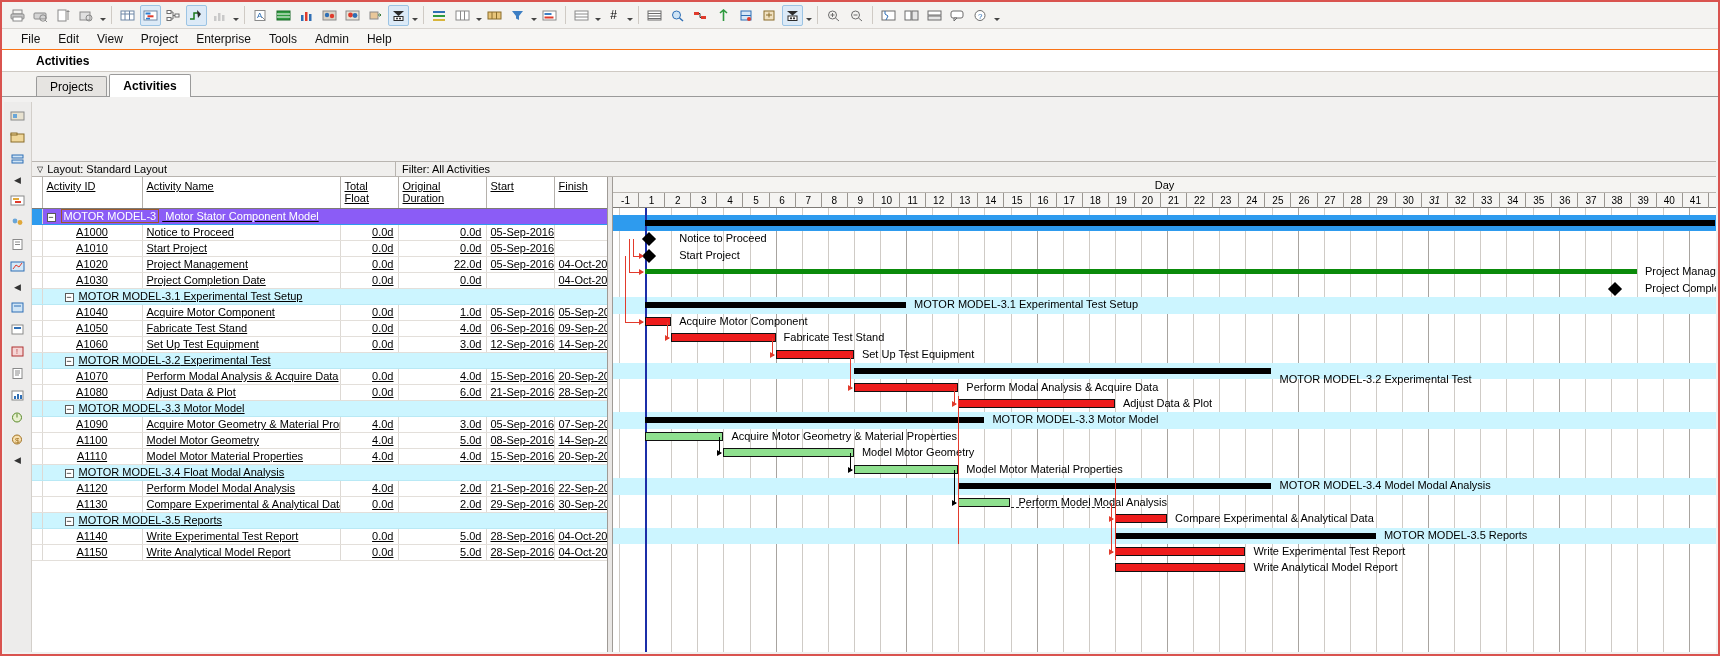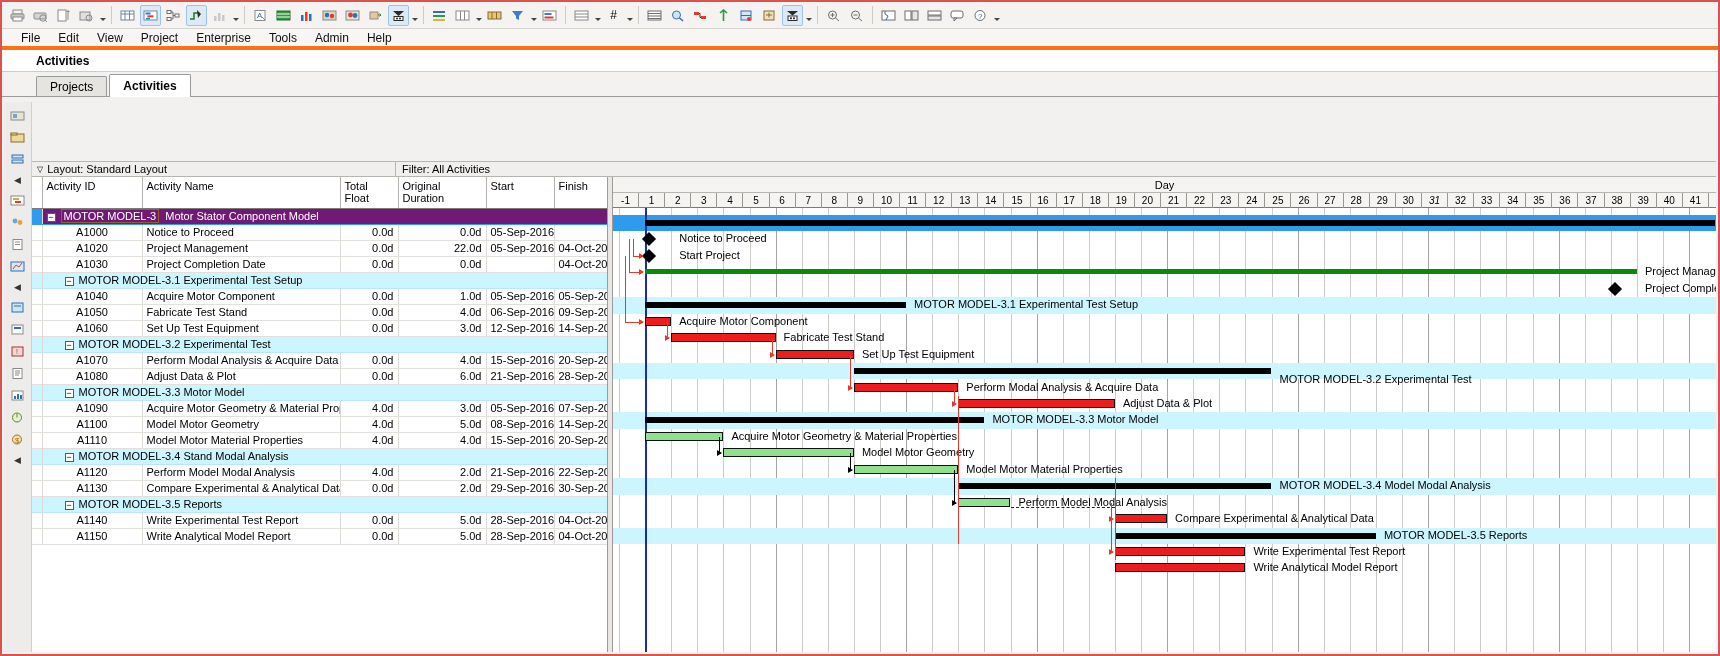--- a/index.html
+++ b/index.html
@@ -59,21 +59,21 @@
   }
   .tb-caret:after {
     content:""; border-left:3px solid transparent; border-right:3px solid transparent;
     border-top:3px solid #444;
   }
   .glyph { font-size:12px; line-height:1; }
 
   
   .menubar {
     height:21px; background:#f7f6f4;
-    border-bottom:4px solid #f97316;
+    border-bottom:1px solid #f97316;
     display:flex; align-items:center; padding-left:10px;
   }
   .menu-item {
     padding:2px 9px; font-size:12px; color:#111;
   }
 
   
   .pagehdr {
     height:22px; background:#ffffff;
     border-bottom:1px solid #cfcac4;
@@ -126,39 +126,39 @@
   }
   .layoutbar .lb-left {
     width:364px; display:flex; align-items:center;
     border-right:1px solid #b8b4af; height:100%; padding-left:5px;
   }
   .chev { margin-right:4px; font-size:8px; }
   .layoutbar .lb-right { padding-left:6px; }
 
   
   .split { position:absolute; left:0; top:15px; right:0; bottom:0; display:flex; }
-  .tablepane { width:575px; flex:0 0 575px; position:relative; background:#fff; overflow:hidden;}
+  .tablepane { width:575px; flex:0 0 575px; position:relative; background:#fff; overflow:hidden;text-decoration:underline;}
   .splitter { width:6px; flex:0 0 6px; background:#e9e7e5; border-left:1px solid #9f9b96; border-right:1px solid #9f9b96;}
   .ganttpane { flex:1 1 auto; position:relative; background:#ffffff; overflow:hidden;}
 
   
   table.grid { border-collapse:collapse; width:575px; table-layout:fixed; }
   table.grid th {
     height:31px; background:#ffffff;
     border-right:1px solid #b5b1ac; border-bottom:1px solid #7d7a76;
     font-weight:normal; font-size:11px; text-align:left;
     vertical-align:top; padding:3px 4px 0 4px; position:relative;
   }
   th.num, td.num { text-align:right; }
   table.grid td {
     height:16px; font-size:11px;
     border-right:1px solid #ddd9d4; border-bottom:1px solid #e3dfda;
     padding:0 4px; white-space:nowrap; overflow:hidden;
   }
-  tr.rowproj td { background:#701a75; color:#ffffff; border-bottom-color:#2e9bee;}
+  tr.rowproj td { background:#8b5cf6; color:#ffffff; border-bottom-color:#2e9bee;}
   tr.rowwbs  td { background:#ccf5ff; border-bottom-color:#b9e9f5; }
   tr.rowact  td { background:#ffffff; }
   td.gutter { width:10px; padding:0; background:#d9f2cf; border-right:1px solid #ddd9d4;}
   tr.rowproj td.gutter { background:#2e9bee; }
   tr.rowwbs td.gutter { background:#ccf5ff; }
   td.idcell { text-align:center; }
   .expander {
     display:inline-block; width:9px; height:9px; line-height:7px;
     border:1px solid #5a5a5a; background:#fff; text-align:center;
     font-size:9px; color:#000; margin-right:5px; vertical-align:middle;
@@ -670,20 +670,29 @@
                 <td class="gutter"></td>
                 <td class="idcell">A1000</td>
                 <td>Notice to Proceed</td>
                 <td class="num">0.0d</td>
                 <td class="num">0.0d</td>
                 <td>05-Sep-2016</td>
                 <td></td>
               </tr>
               <tr class="rowact">
                 <td class="gutter"></td>
+                <td class="idcell">A1010</td>
+                <td>Start Project</td>
+                <td class="num">0.0d</td>
+                <td class="num">0.0d</td>
+                <td>05-Sep-2016</td>
+                <td></td>
+              </tr>
+              <tr class="rowact">
+                <td class="gutter"></td>
                 <td class="idcell">A1020</td>
                 <td>Project Management</td>
                 <td class="num">0.0d</td>
                 <td class="num">22.0d</td>
                 <td>05-Sep-2016</td>
                 <td>04-Oct-2016</td>
               </tr>
               <tr class="rowact">
                 <td class="gutter"></td>
                 <td class="idcell">A1030</td>
@@ -772,21 +781,21 @@
                 <td class="gutter"></td>
                 <td class="idcell">A1110</td>
                 <td>Model Motor Material Properties</td>
                 <td class="num">4.0d</td>
                 <td class="num">4.0d</td>
                 <td>15-Sep-2016</td>
                 <td>20-Sep-2016</td>
               </tr>
               <tr class="rowwbs">
                 <td class="gutter"></td>
-                <td colspan="6" style="padding-left: 22px;"><span class="expander">−</span><span>MOTOR MODEL-3.4</span><span>  Stand Modal Analysis</span></td>
+                <td colspan="6" style="padding-left: 22px;"><span class="expander">−</span><span>MOTOR MODEL-3.4</span><span>  Float Modal Analysis</span></td>
               </tr>
               <tr class="rowact">
                 <td class="gutter"></td>
                 <td class="idcell">A1120</td>
                 <td>Perform Model Modal Analysis</td>
                 <td class="num">4.0d</td>
                 <td class="num">2.0d</td>
                 <td>21-Sep-2016</td>
                 <td>22-Sep-2016</td>
               </tr>

